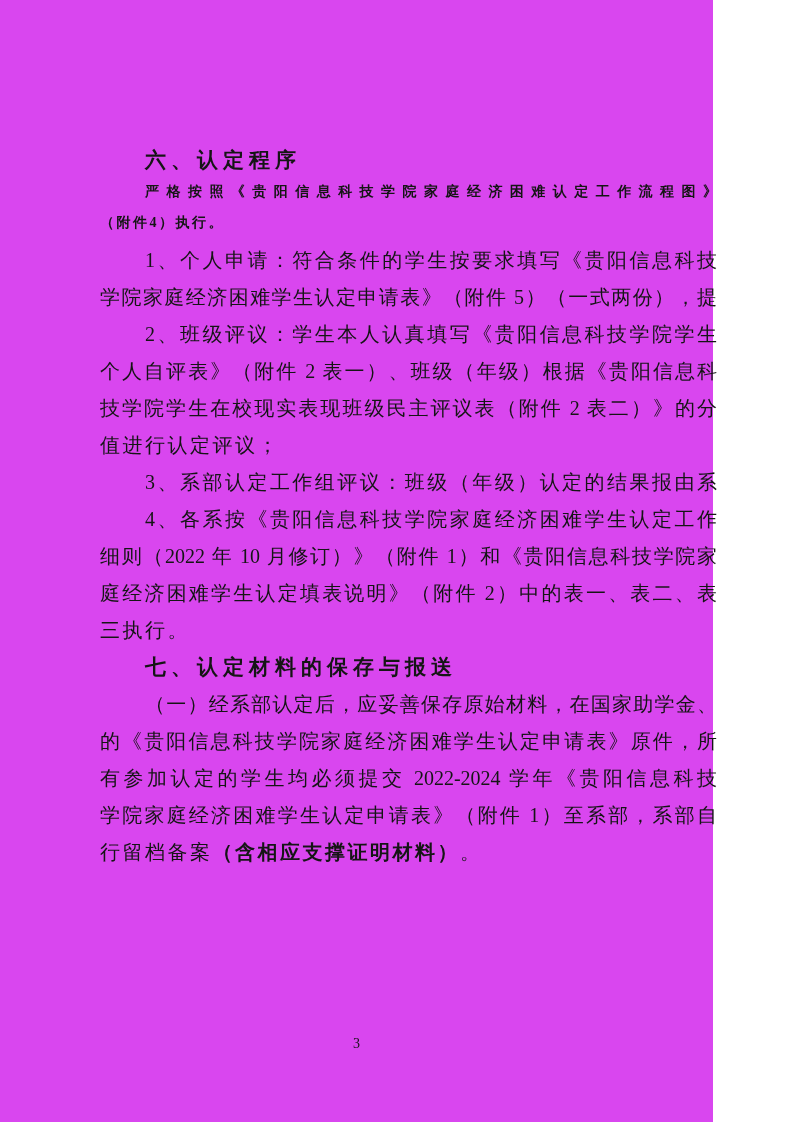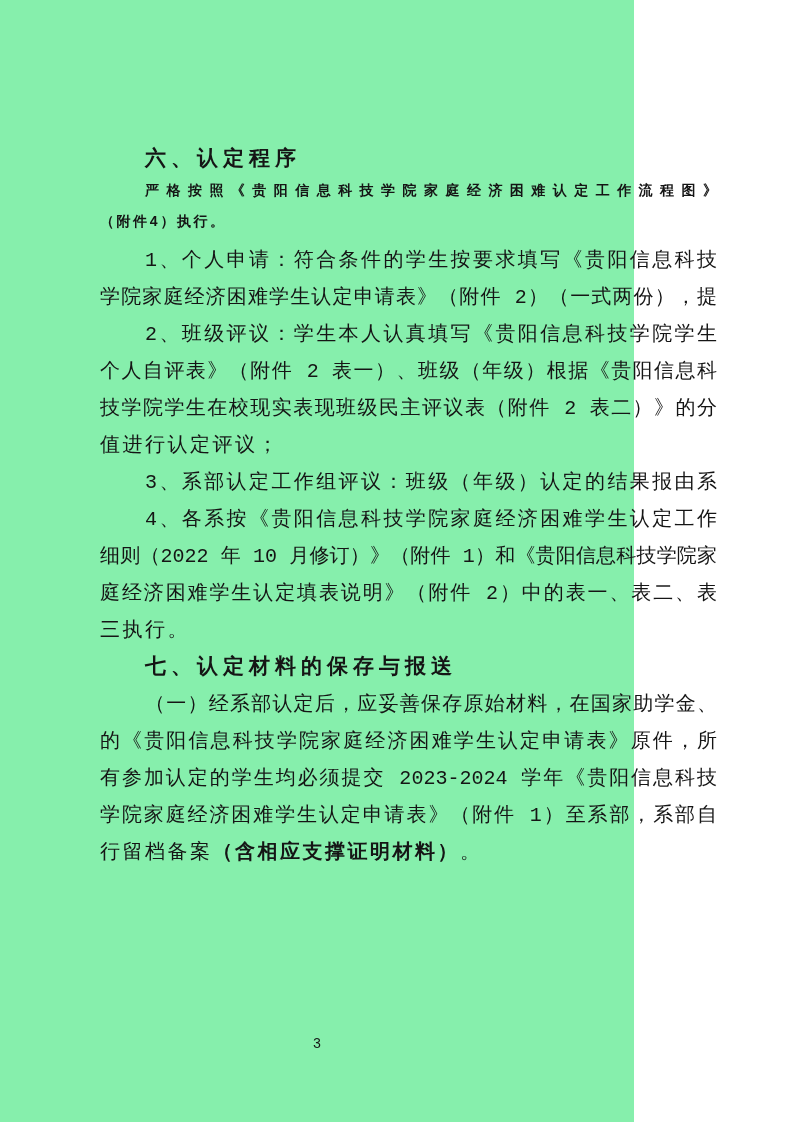--- a/index.html
+++ b/index.html
@@ -5,24 +5,24 @@
   html, body {
     margin: 0;
     padding: 0;
     width: 793px;
     height: 1122px;
     overflow: hidden;
     background: #ffffff;
   }
   .page {
     position: relative;
-    width: 634px;
+    width: 713px;
     height: 1122px;
-    background: #86efac;
-    font-family: Liberation Mono, monospace;
+    background: #d946ef;
+    font-family: Liberation Serif, serif;
     color: #151515;
   }
   .content {
     position: absolute;
     left: 100px;
     top: 144px;
     width: 617px;
   }
   .para { margin: 0; }
   .line {
@@ -72,21 +72,21 @@
   <main class="content">
       <div class="para heading6">
         <div class="line first last"><span class="b">六、认定程序</span></div>
       </div>
       <div class="para intro">
         <div class="line first"><span class="b">严格按照《贵阳信息科技学院家庭经济困难认定工作流程图》</span></div>
         <div class="line last"><span class="b">（附件4）执行。</span></div>
       </div>
       <div class="para body">
         <div class="line first"><span>1、个人申请：符合条件的学生按要求填写《贵阳信息科技</span></div>
-        <div class="line"><span>学院家庭经济困难学生认定申请表》（附件 2）（一式两份），提</span></div>
+        <div class="line"><span>学院家庭经济困难学生认定申请表》（附件 5）（一式两份），提</span></div>
       </div>
       <div class="para body">
         <div class="line first"><span>2、班级评议：学生本人认真填写《贵阳信息科技学院学生</span></div>
         <div class="line"><span>个人自评表》（附件 2 表一）、班级（年级）根据《贵阳信息科</span></div>
         <div class="line"><span>技学院学生在校现实表现班级民主评议表（附件 2 表二）》的分</span></div>
         <div class="line last"><span>值进行认定评议；</span></div>
       </div>
       <div class="para body">
         <div class="line first"><span>3、系部认定工作组评议：班级（年级）认定的结果报由系</span></div>
       </div>
@@ -95,19 +95,19 @@
         <div class="line"><span>细则（2022 年 10 月修订）》（附件 1）和《贵阳信息科技学院家</span></div>
         <div class="line"><span>庭经济困难学生认定填表说明》（附件 2）中的表一、表二、表</span></div>
         <div class="line last"><span>三执行。</span></div>
       </div>
       <div class="para heading">
         <div class="line first last"><span class="b">七、认定材料的保存与报送</span></div>
       </div>
       <div class="para body">
         <div class="line first"><span>（一）经系部认定后，应妥善保存原始材料，在国家助学金、</span></div>
         <div class="line"><span>的《贵阳信息科技学院家庭经济困难学生认定申请表》原件，所</span></div>
-        <div class="line"><span>有参加认定的学生均必须提交 2023-2024 学年《贵阳信息科技</span></div>
+        <div class="line"><span>有参加认定的学生均必须提交 2022-2024 学年《贵阳信息科技</span></div>
         <div class="line"><span>学院家庭经济困难学生认定申请表》（附件 1）至系部，系部自</span></div>
         <div class="line last"><span>行留档备案</span><span class="b">（含相应支撑证明材料）</span><span>。</span></div>
       </div>
     </main>
   <footer class="page-number">3</footer>
 </div>
 
 </body></html>

